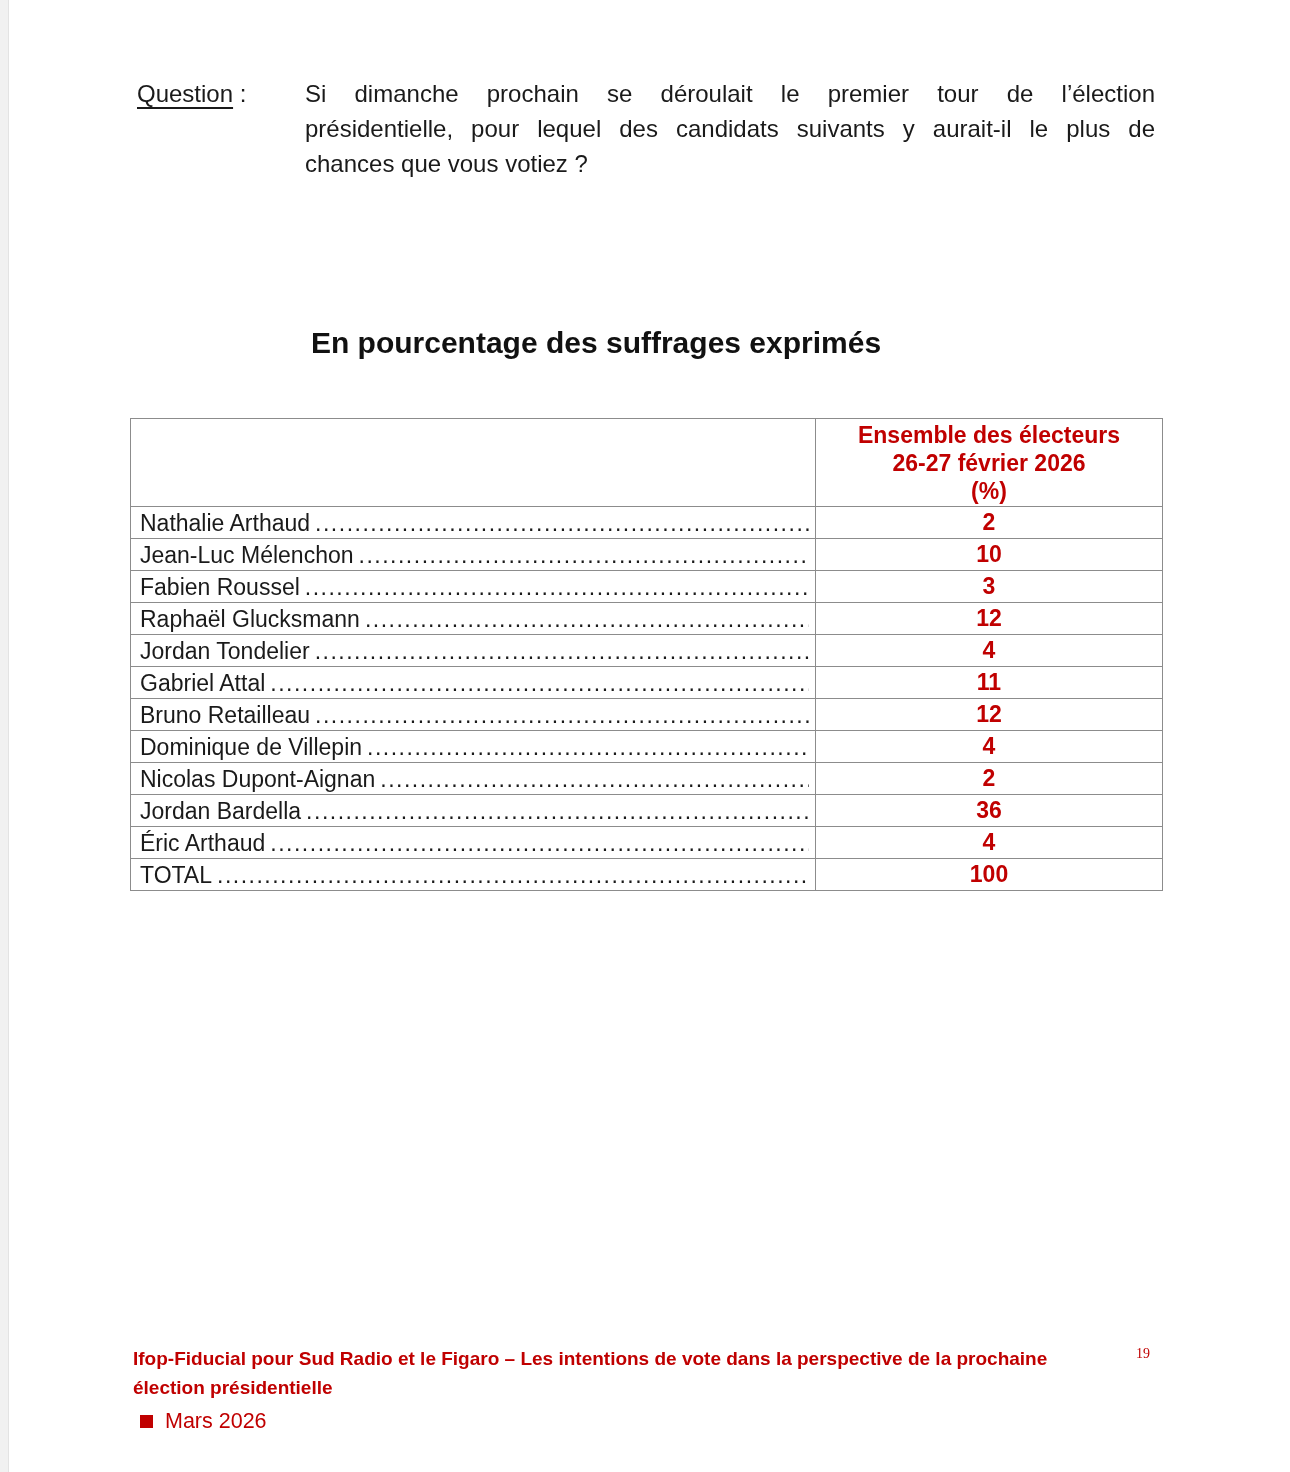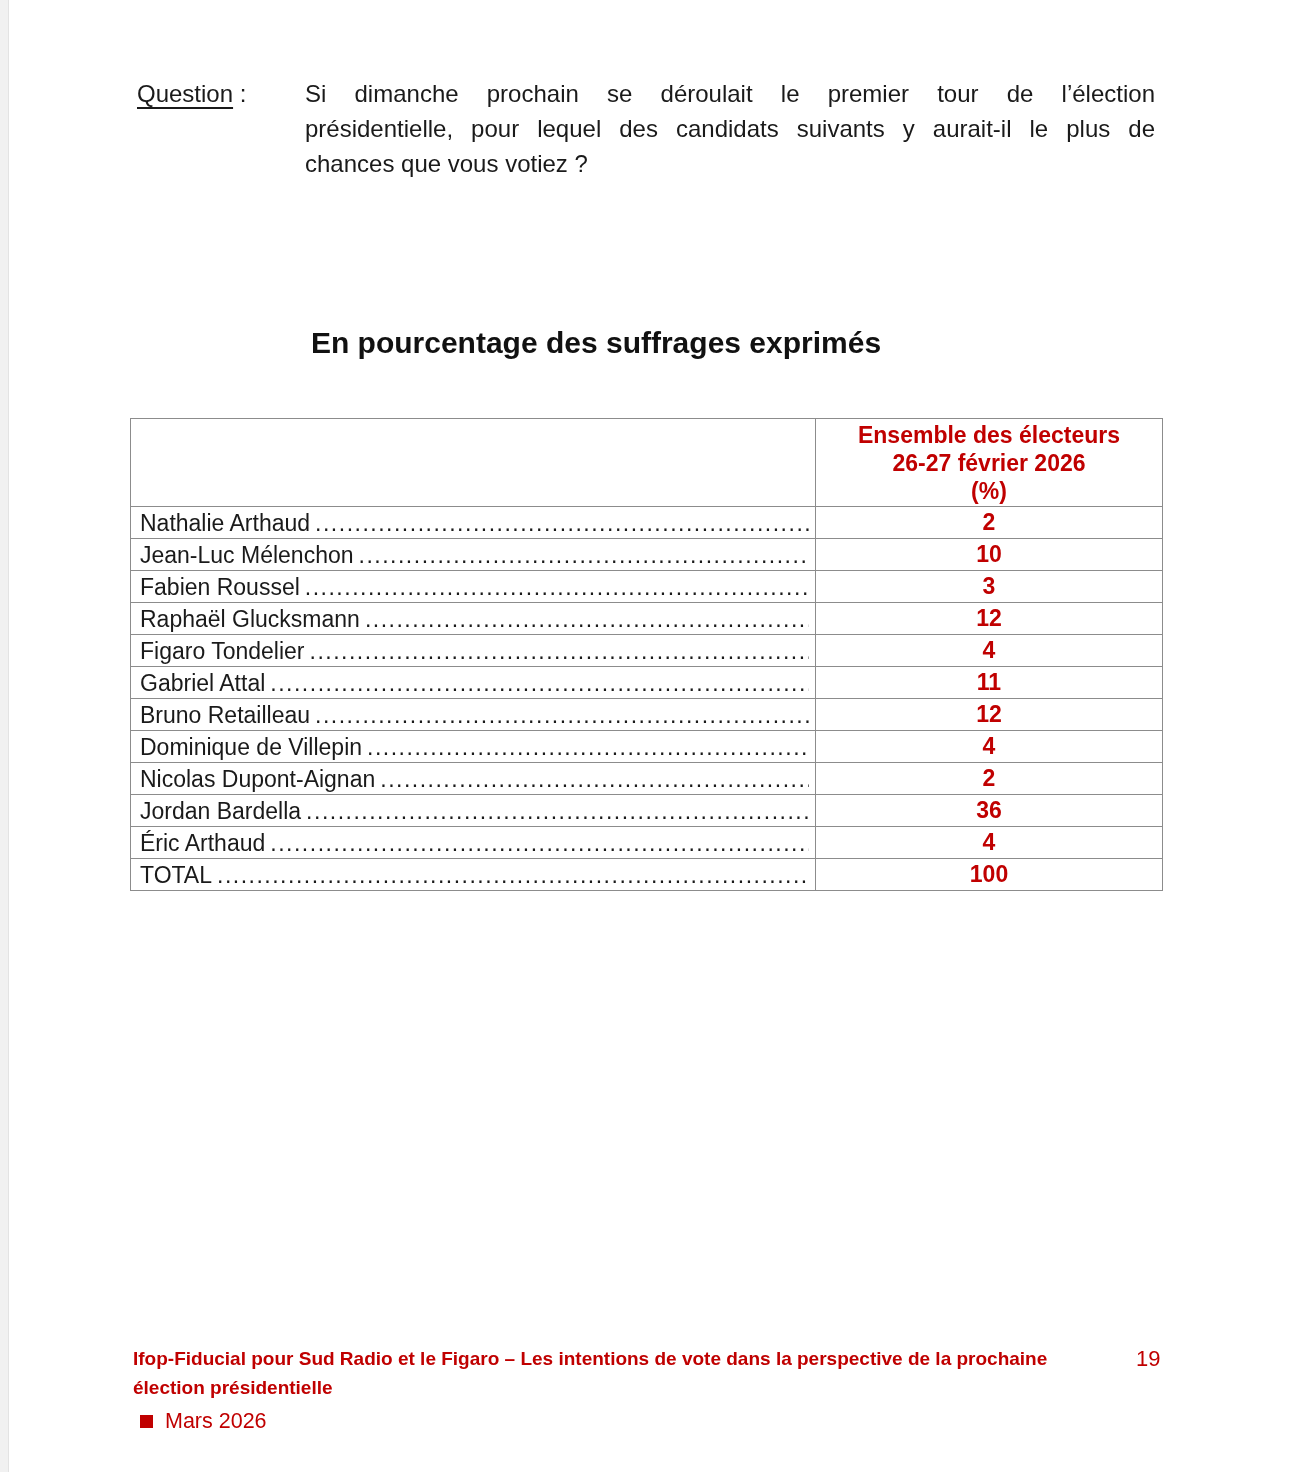--- a/index.html
+++ b/index.html
@@ -39,21 +39,21 @@
   .leader .dots { flex:1 1 auto; overflow:hidden; white-space:nowrap; margin-left:5px; }
   .leader .dots::before {
     letter-spacing:1.5px; color:var(--ink);
     content:"..........................................................................................................................................................................";
   }
   .val-cell { text-align:center; font-weight:bold; color:var(--accent); font-size:23px; }
 
   
   .footer { position:absolute; top:1344px; left:133px; width:1070px; color:var(--accent); }
   .footer-line { font-weight:bold; font-size:19px; line-height:29px; width:980px; }
-  .page-num { position:absolute; left:1003px; top:2px; font-size:22px; font-weight:normal; }
+  .page-num { position:absolute; left:1003px; top:2px; font-size:14px; font-weight:normal;font-family:Liberation Serif, serif; }
   .mars-row { display:flex; align-items:center; gap:12px; margin:7px 0 0 7px;
     font-size:21.5px; font-weight:normal; }
   .mars-square { width:13px; height:13px; background:var(--accent); flex:0 0 auto; }
 </style>
 </head>
 <body>
 
 <div class="edge-strip"></div>
 
 <div class="question">
@@ -115,21 +115,21 @@
           <div class="leader">
             <span class="nm">Raphaël Glucksmann</span>
             <span class="dots"></span>
           </div>
         </td>
       <td class="val-cell">12</td>
     </tr>
     <tr>
       <td>
           <div class="leader">
-            <span class="nm">Figaro Tondelier</span>
+            <span class="nm">Jordan Tondelier</span>
             <span class="dots"></span>
           </div>
         </td>
       <td class="val-cell">4</td>
     </tr>
     <tr>
       <td>
           <div class="leader">
             <span class="nm">Gabriel Attal</span>
             <span class="dots"></span>

